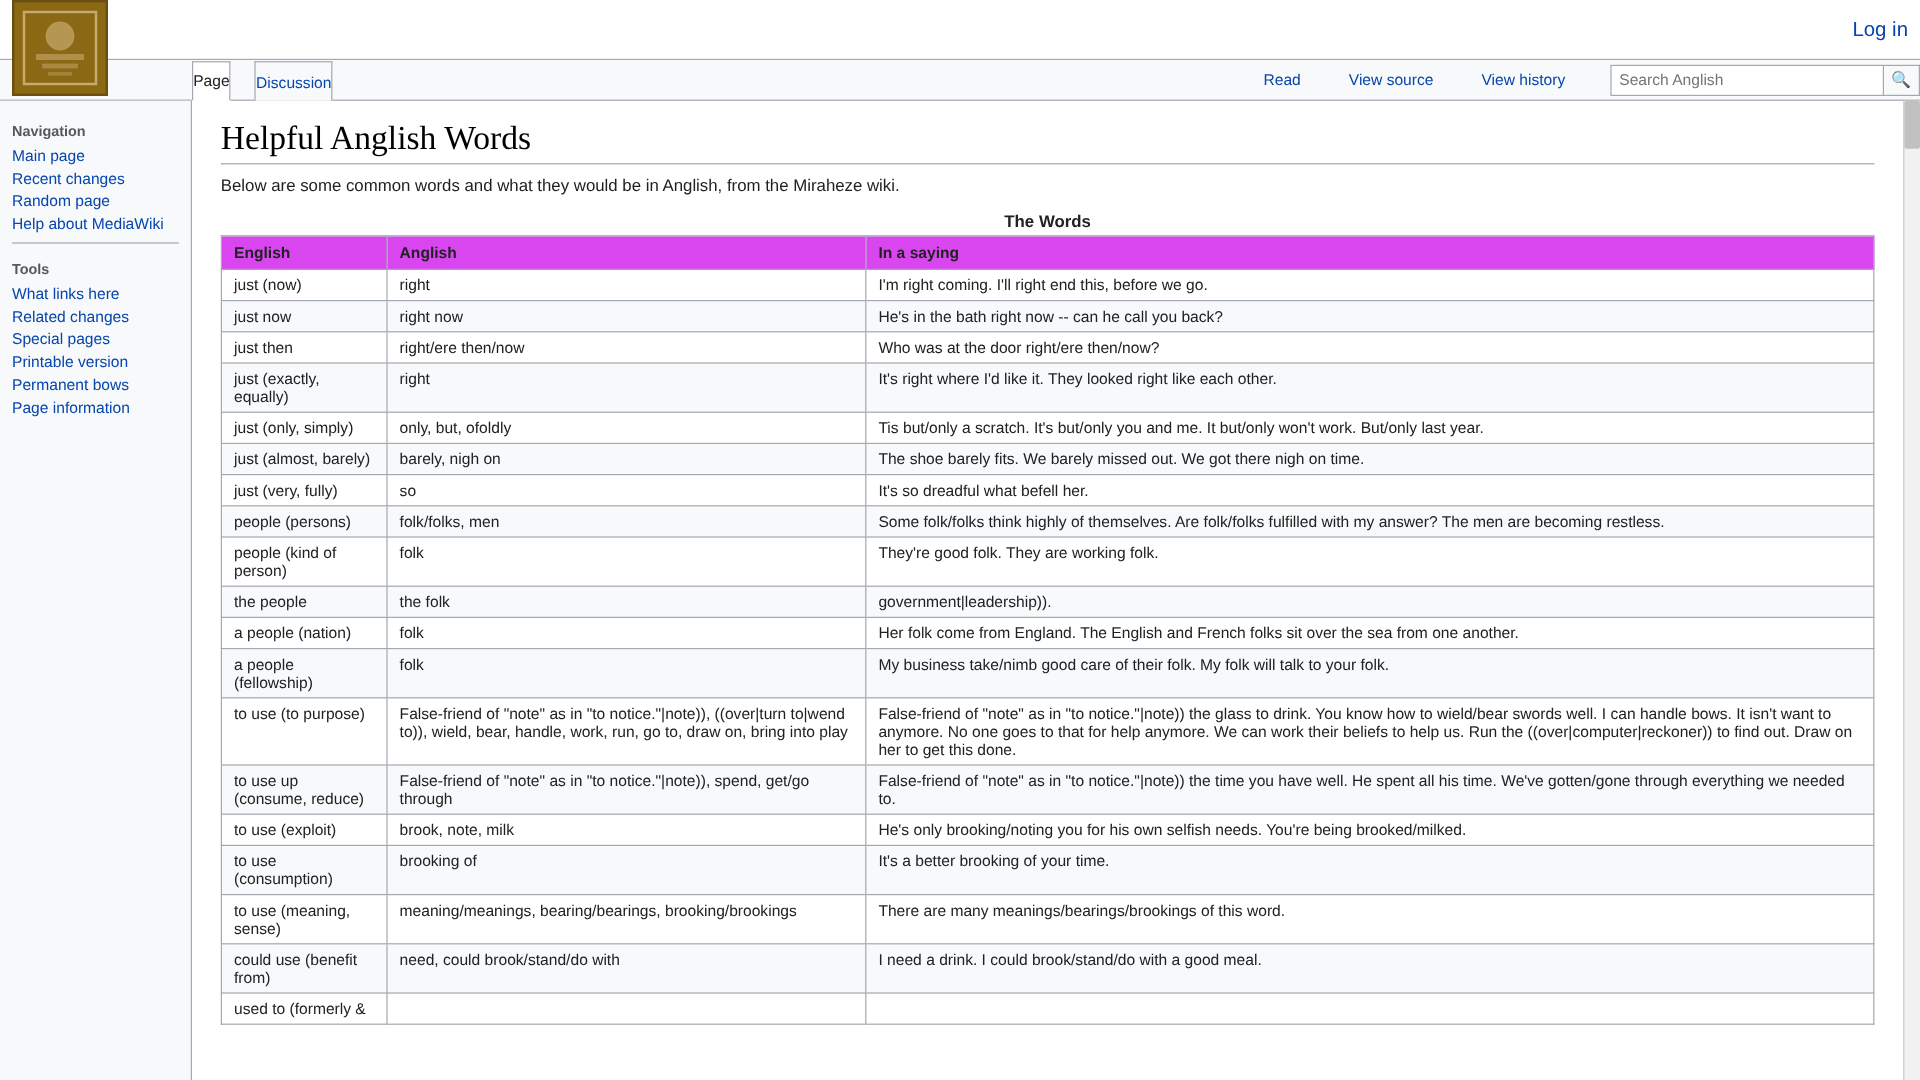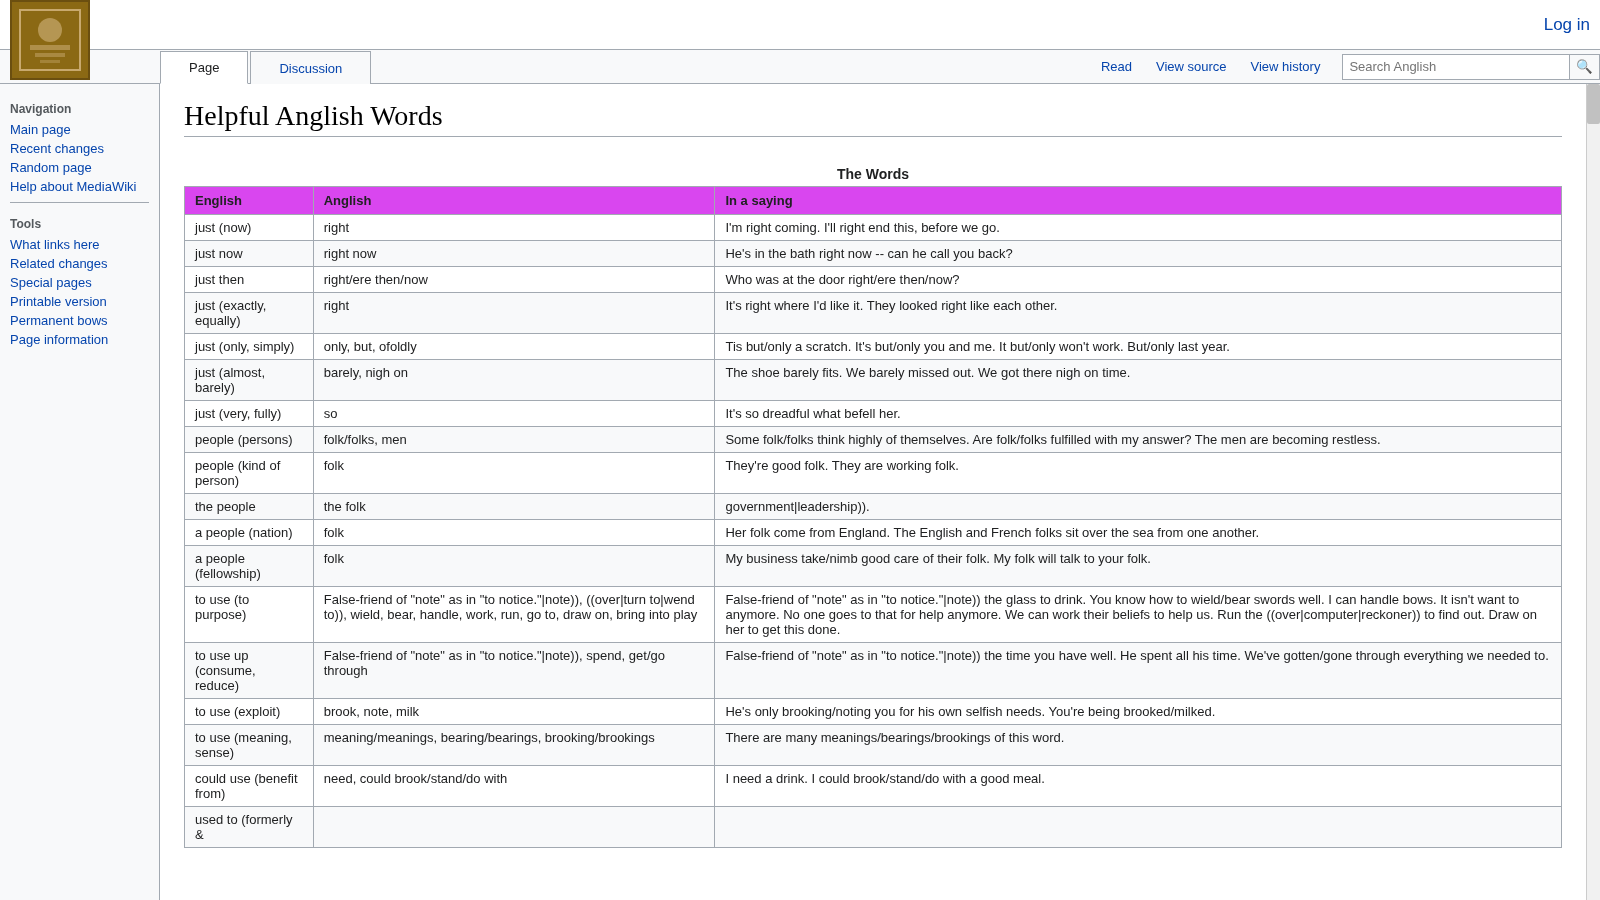--- a/index.html
+++ b/index.html
@@ -48,42 +48,42 @@
       display: flex;
       align-items: stretch;
       background: #f8f9fa;
       border-bottom: 1px solid #a2a9b1;
       padding-left: 160px;
       height: 34px;
     }
     .nav-tab {
       display: flex;
       align-items: center;
-      padding: 0 28px;
+      padding: 0 0;
       font-size: 13px;
       cursor: pointer;
       color: #0645ad;
       text-decoration: none;
       border: 1px solid #a2a9b1;
       border-bottom: none;
       background: #f8f9fa;
-      margin-right: 2px;
+      margin-right: 20px;
       position: relative;
       top: 1px;
     }
     .nav-tab.active {
       background: #fff;
       color: #202122;
       border-bottom: 1px solid #fff;
     }
     #right-tabs {
       margin-left: auto;
       display: flex;
       align-items: center;
-      gap: 0;
+      gap: 16px;
     }
     .right-tab {
       display: flex;
       align-items: center;
       padding: 0 12px;
       font-size: 13px;
       cursor: pointer;
       color: #0645ad;
       text-decoration: none;
       height: 100%;
@@ -148,21 +148,21 @@
       flex: 1;
       padding: 16px 24px;
       overflow-x: auto;
     }
     #page-title {
       font-family: 'Linux Libertine', Georgia, Times, serif;
       font-size: 28px;
       font-weight: normal;
       border-bottom: 1px solid #a2a9b1;
       padding-bottom: 4px;
-      margin-bottom: 29px;
+      margin-bottom: 9px;
       color: #000;
     }
     #intro-text {
       font-size: 14px;
       margin-bottom: 14px;
       color: #202122;
     }
     #table-caption {
       font-weight: bold;
       font-size: 14px;
@@ -255,20 +255,21 @@
     <a class="sidebar-link" href="#">What links here</a>
     <a class="sidebar-link" href="#">Related changes</a>
     <a class="sidebar-link" href="#">Special pages</a>
     <a class="sidebar-link" href="#">Printable version</a>
     <a class="sidebar-link" href="#">Permanent bows</a>
     <a class="sidebar-link" href="#">Page information</a>
   </div>
 
   <div id="main-content">
     <h1 id="page-title">Helpful Anglish Words</h1>
+    <p id="intro-text">Below are some common words and what they would be in Anglish, from the Miraheze wiki.</p>
     <div id="table-caption">The Words</div>
     <table id="words-table">
       <thead>
         <tr>
           <th>English</th>
           <th>Anglish</th>
           <th>In a saying</th>
         </tr>
       </thead>
       <tbody id="table-body">
@@ -341,20 +342,25 @@
             <td>to use up (consume, reduce)</td>
             <td>False-friend of "note" as in "to notice."|note)), spend, get/go through</td>
             <td>False-friend of "note" as in "to notice."|note)) the time you have well. He spent all his time. We've gotten/gone through everything we needed to.</td>
           </tr>
           <tr>
             <td>to use (exploit)</td>
             <td>brook, note, milk</td>
             <td>He's only brooking/noting you for his own selfish needs. You're being brooked/milked.</td>
           </tr>
           <tr>
+            <td>to use (consumption)</td>
+            <td>brooking of</td>
+            <td>It's a better brooking of your time.</td>
+          </tr>
+          <tr>
             <td>to use (meaning, sense)</td>
             <td>meaning/meanings, bearing/bearings, brooking/brookings</td>
             <td>There are many meanings/bearings/brookings of this word.</td>
           </tr>
           <tr>
             <td>could use (benefit from)</td>
             <td>need, could brook/stand/do with</td>
             <td>I need a drink. I could brook/stand/do with a good meal.</td>
           </tr>
           <tr>

